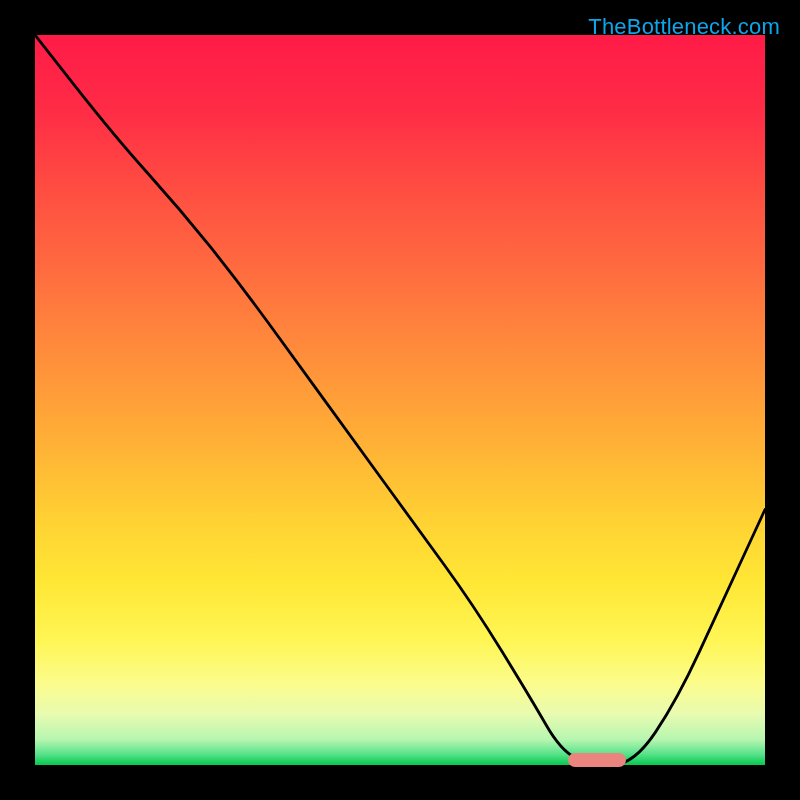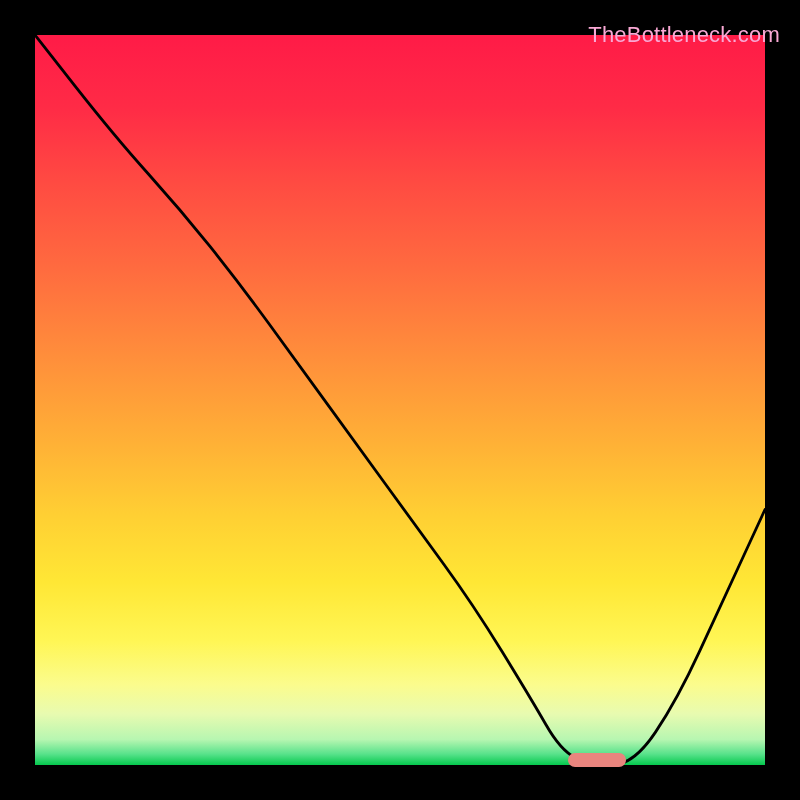--- a/index.html
+++ b/index.html
@@ -12,23 +12,23 @@
     font-family: Arial, Helvetica, sans-serif;
   }
   .container {
     position: relative;
     width: 800px;
     height: 800px;
     background: #000;
   }
   .watermark {
     position: absolute;
-    top: 22px;
+    top: 14px;
     right: 20px;
-    color: #f9a8d4;
+    color: #0ea5e9;
     font-size: 22px;
     font-weight: 500;
     letter-spacing: 0.2px;
     z-index: 10;
   }
   .plot-area {
     position: absolute;
     left: 35px;
     top: 35px;
     width: 730px;

